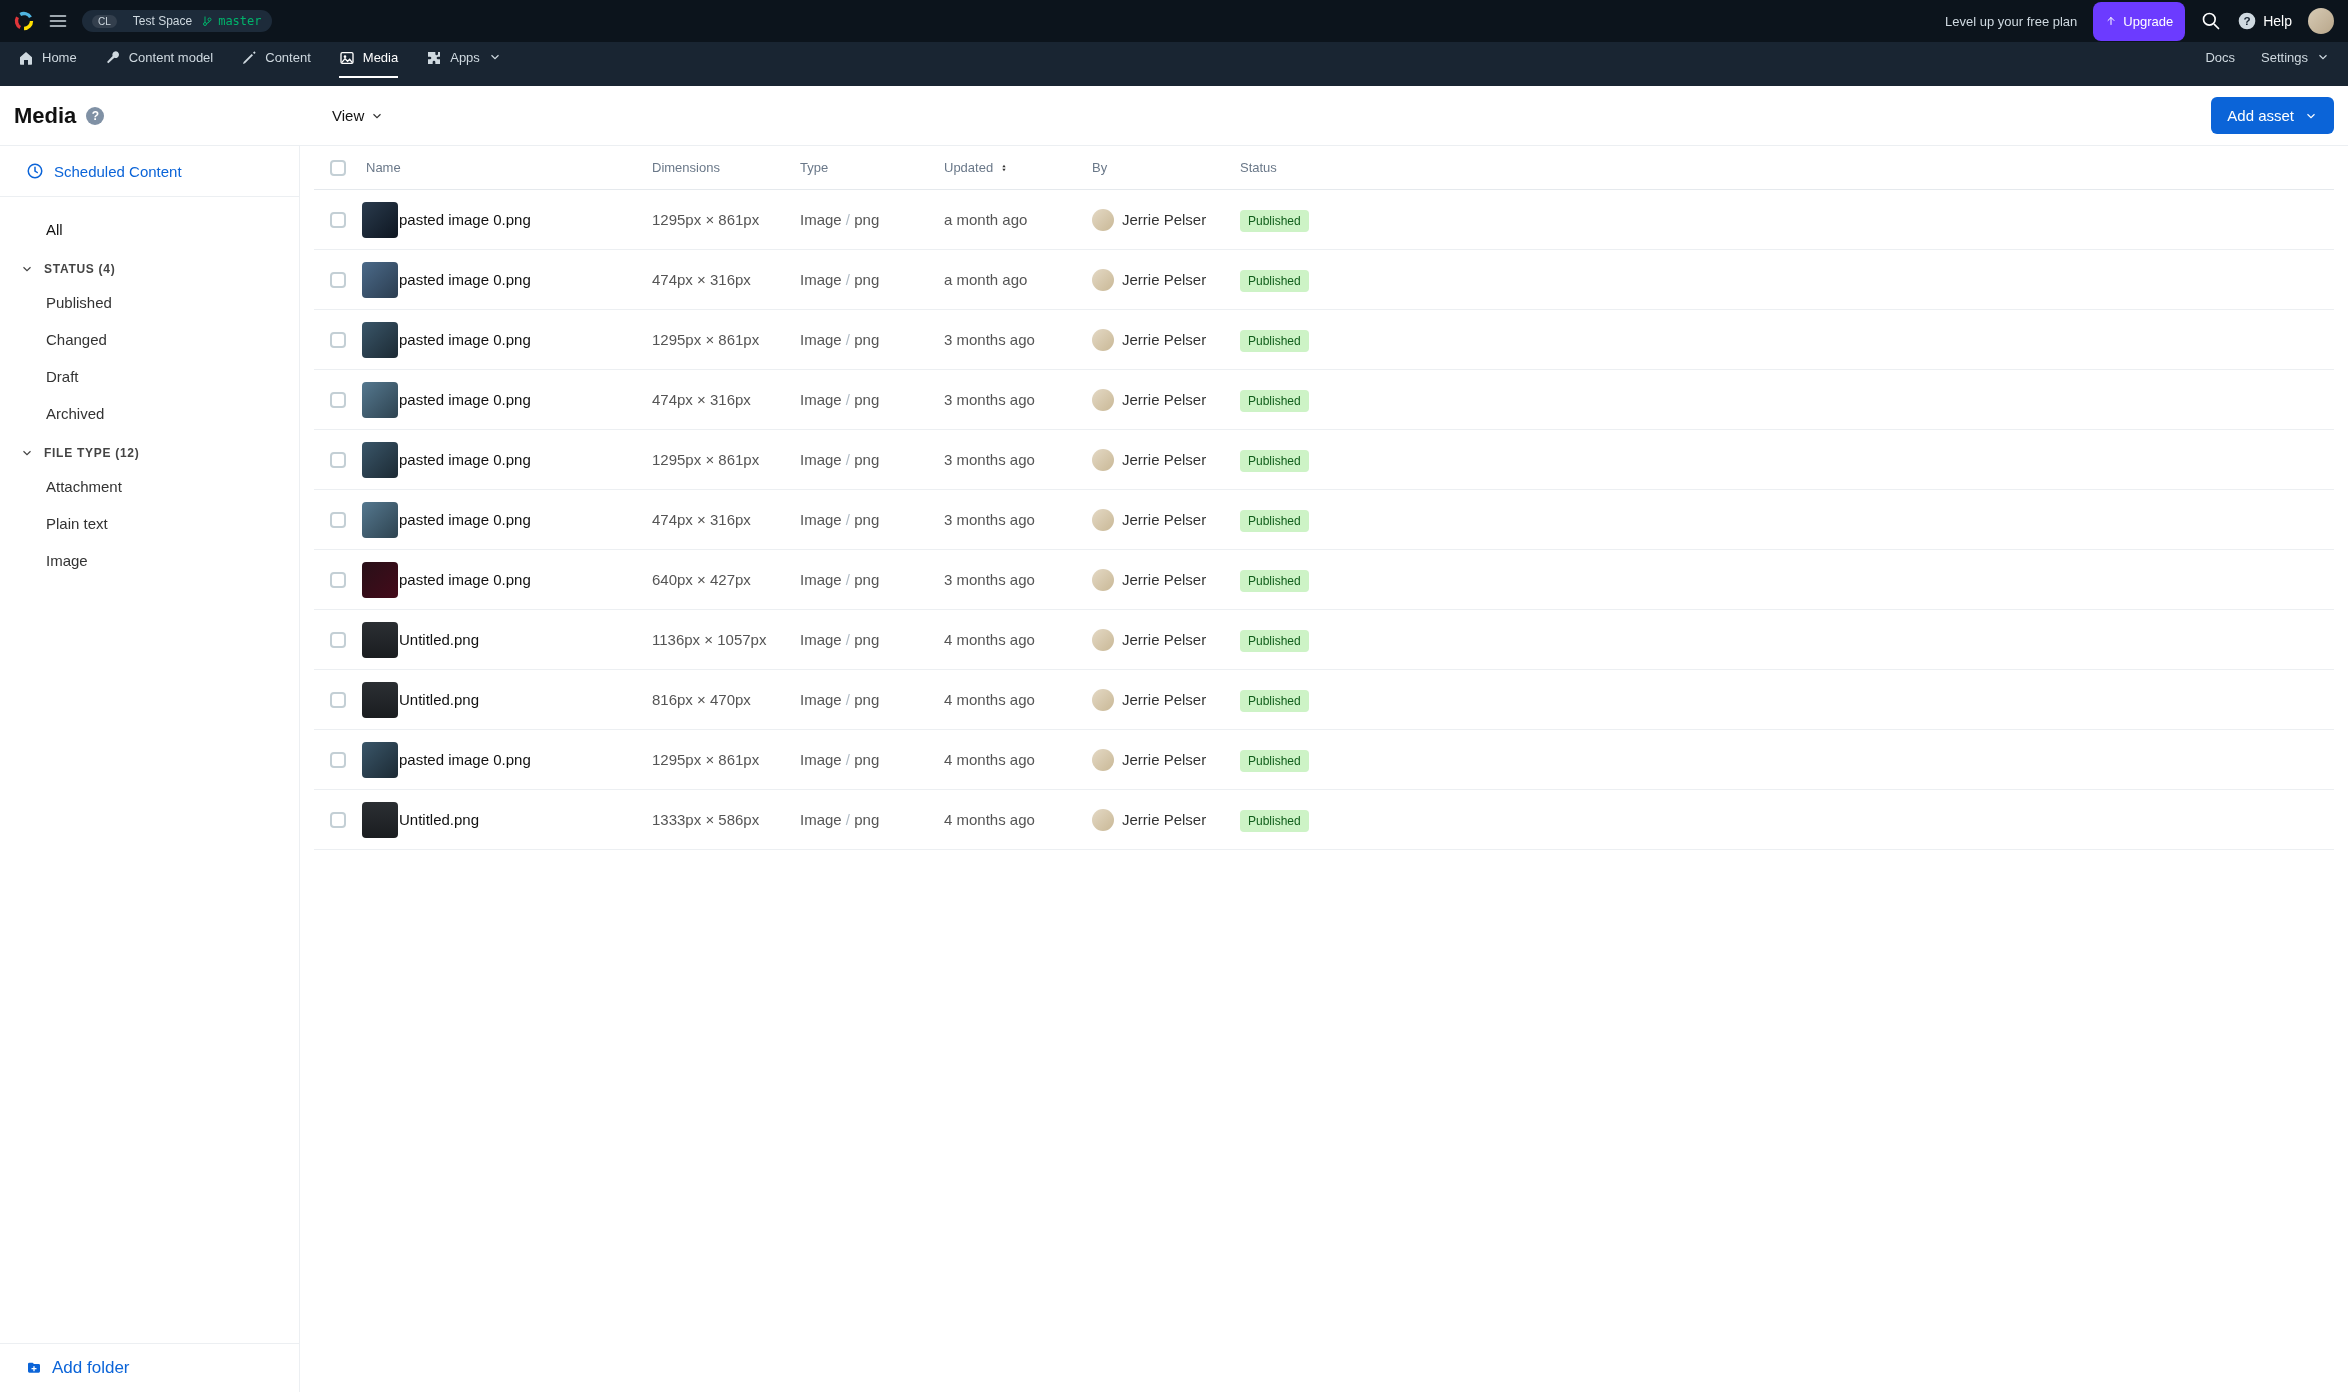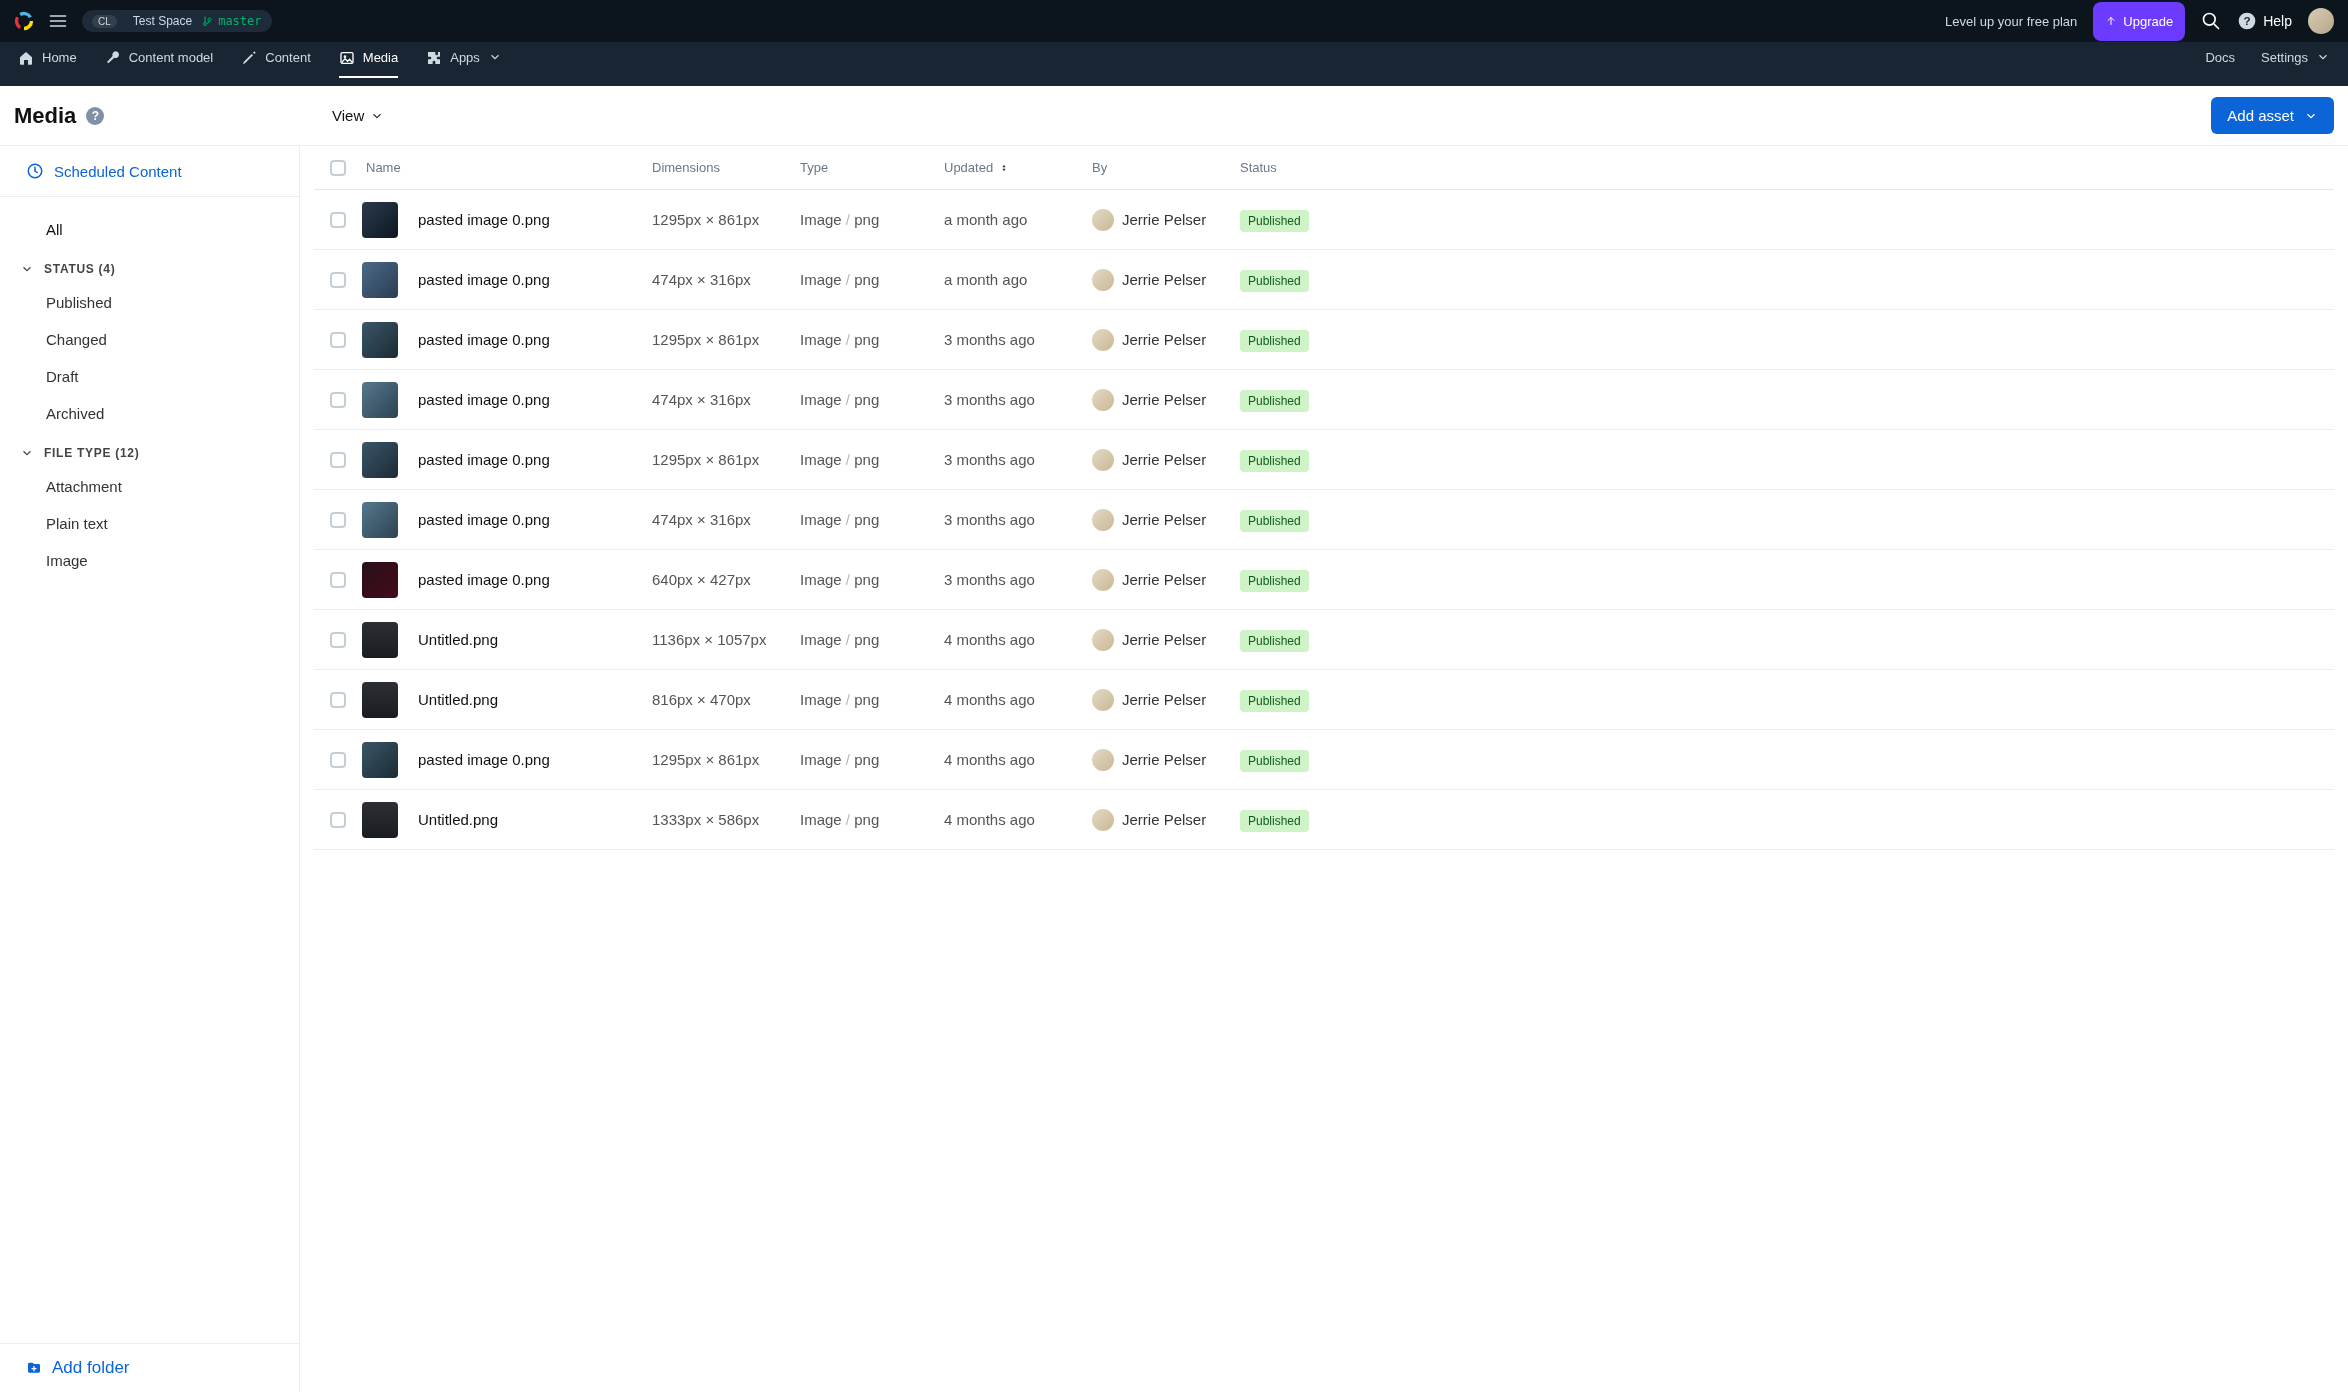--- a/index.html
+++ b/index.html
@@ -57,21 +57,21 @@
   .th-check { width: 48px; display: flex; justify-content: center; }
   .th-name { width: 290px; padding-left: 4px; }
   .th-dim { width: 148px; }
   .th-type { width: 144px; }
   .th-updated { width: 148px; display: flex; align-items: center; gap: 6px; cursor: pointer; }
   .th-by { width: 148px; }
   .th-status { width: 120px; }
   .trow { display: flex; align-items: center; height: 60px; border-bottom: 1px solid #eceff2; font-size: 15px; }
   .cell-check { width: 48px; display: flex; justify-content: center; }
   .checkbox { width: 16px; height: 16px; border: 2px solid #c3cfd5; border-radius: 4px; background: #fff; cursor: pointer; }
-  .cell-name { width: 290px; display: flex; align-items: center; gap: 20px; }
+  .cell-name { width: 290px; display: flex; align-items: center; gap: 1px; }
   .thumb { width: 36px; height: 36px; border-radius: 4px; background: #333; flex-shrink: 0; }
   .thumb.t1 { background: linear-gradient(135deg,#2a3b4d,#0e1621); }
   .thumb.t2 { background: linear-gradient(135deg,#4b6a89,#2b3d50); }
   .thumb.t3 { background: linear-gradient(135deg,#3a5669,#1c2a34); }
   .thumb.t4 { background: linear-gradient(135deg,#55788f,#2e4350); }
   .thumb.t5 { background: linear-gradient(135deg,#281018,#440a1a); }
   .thumb.t6 { background: linear-gradient(180deg,#2b2f33,#1a1d20); }
   .cell-dim { width: 148px; color: #555; }
   .cell-type { width: 144px; color: #555; }
   .slash { color: #b0bcc6; }

